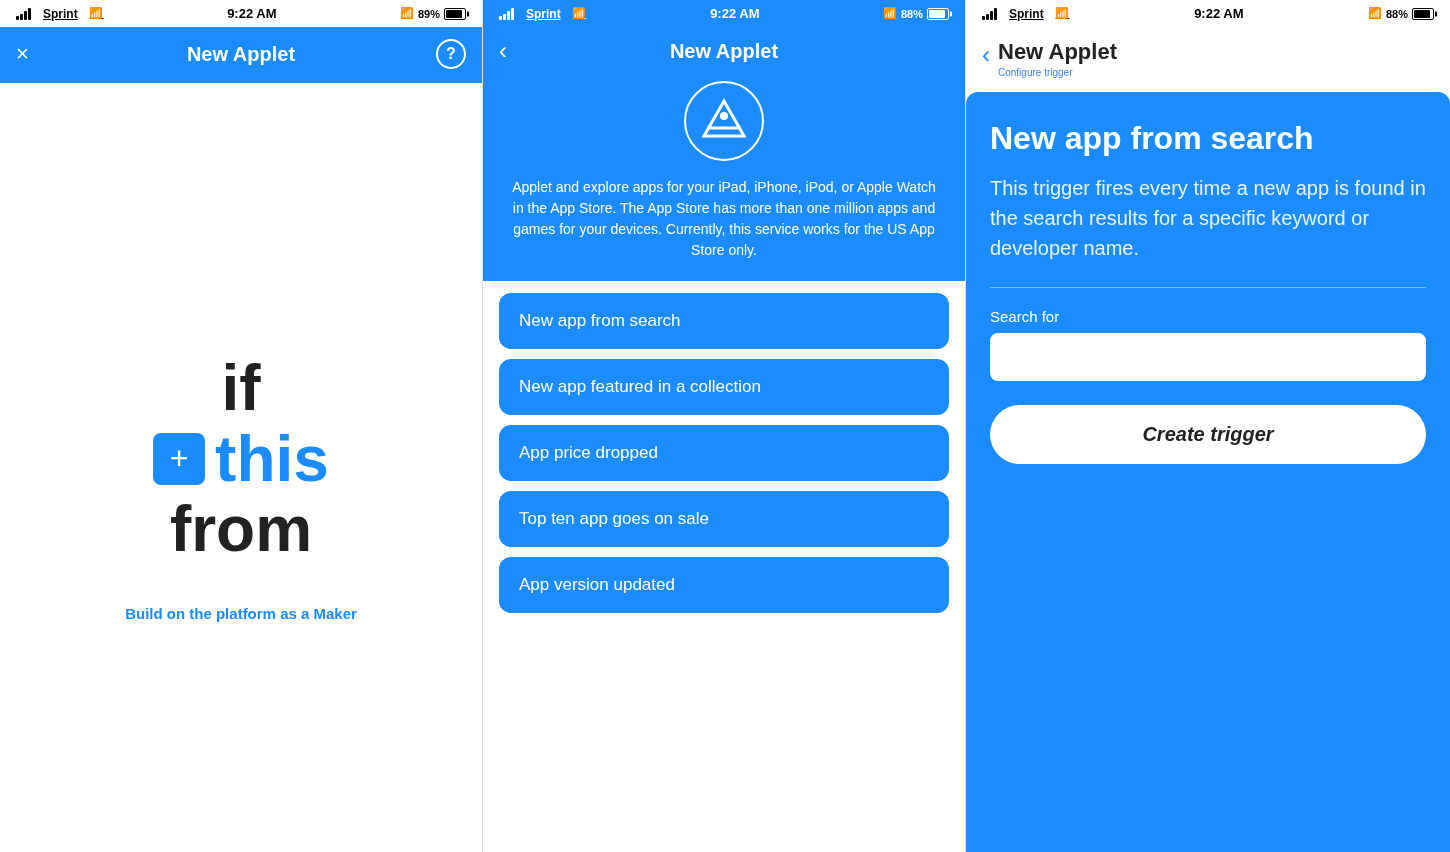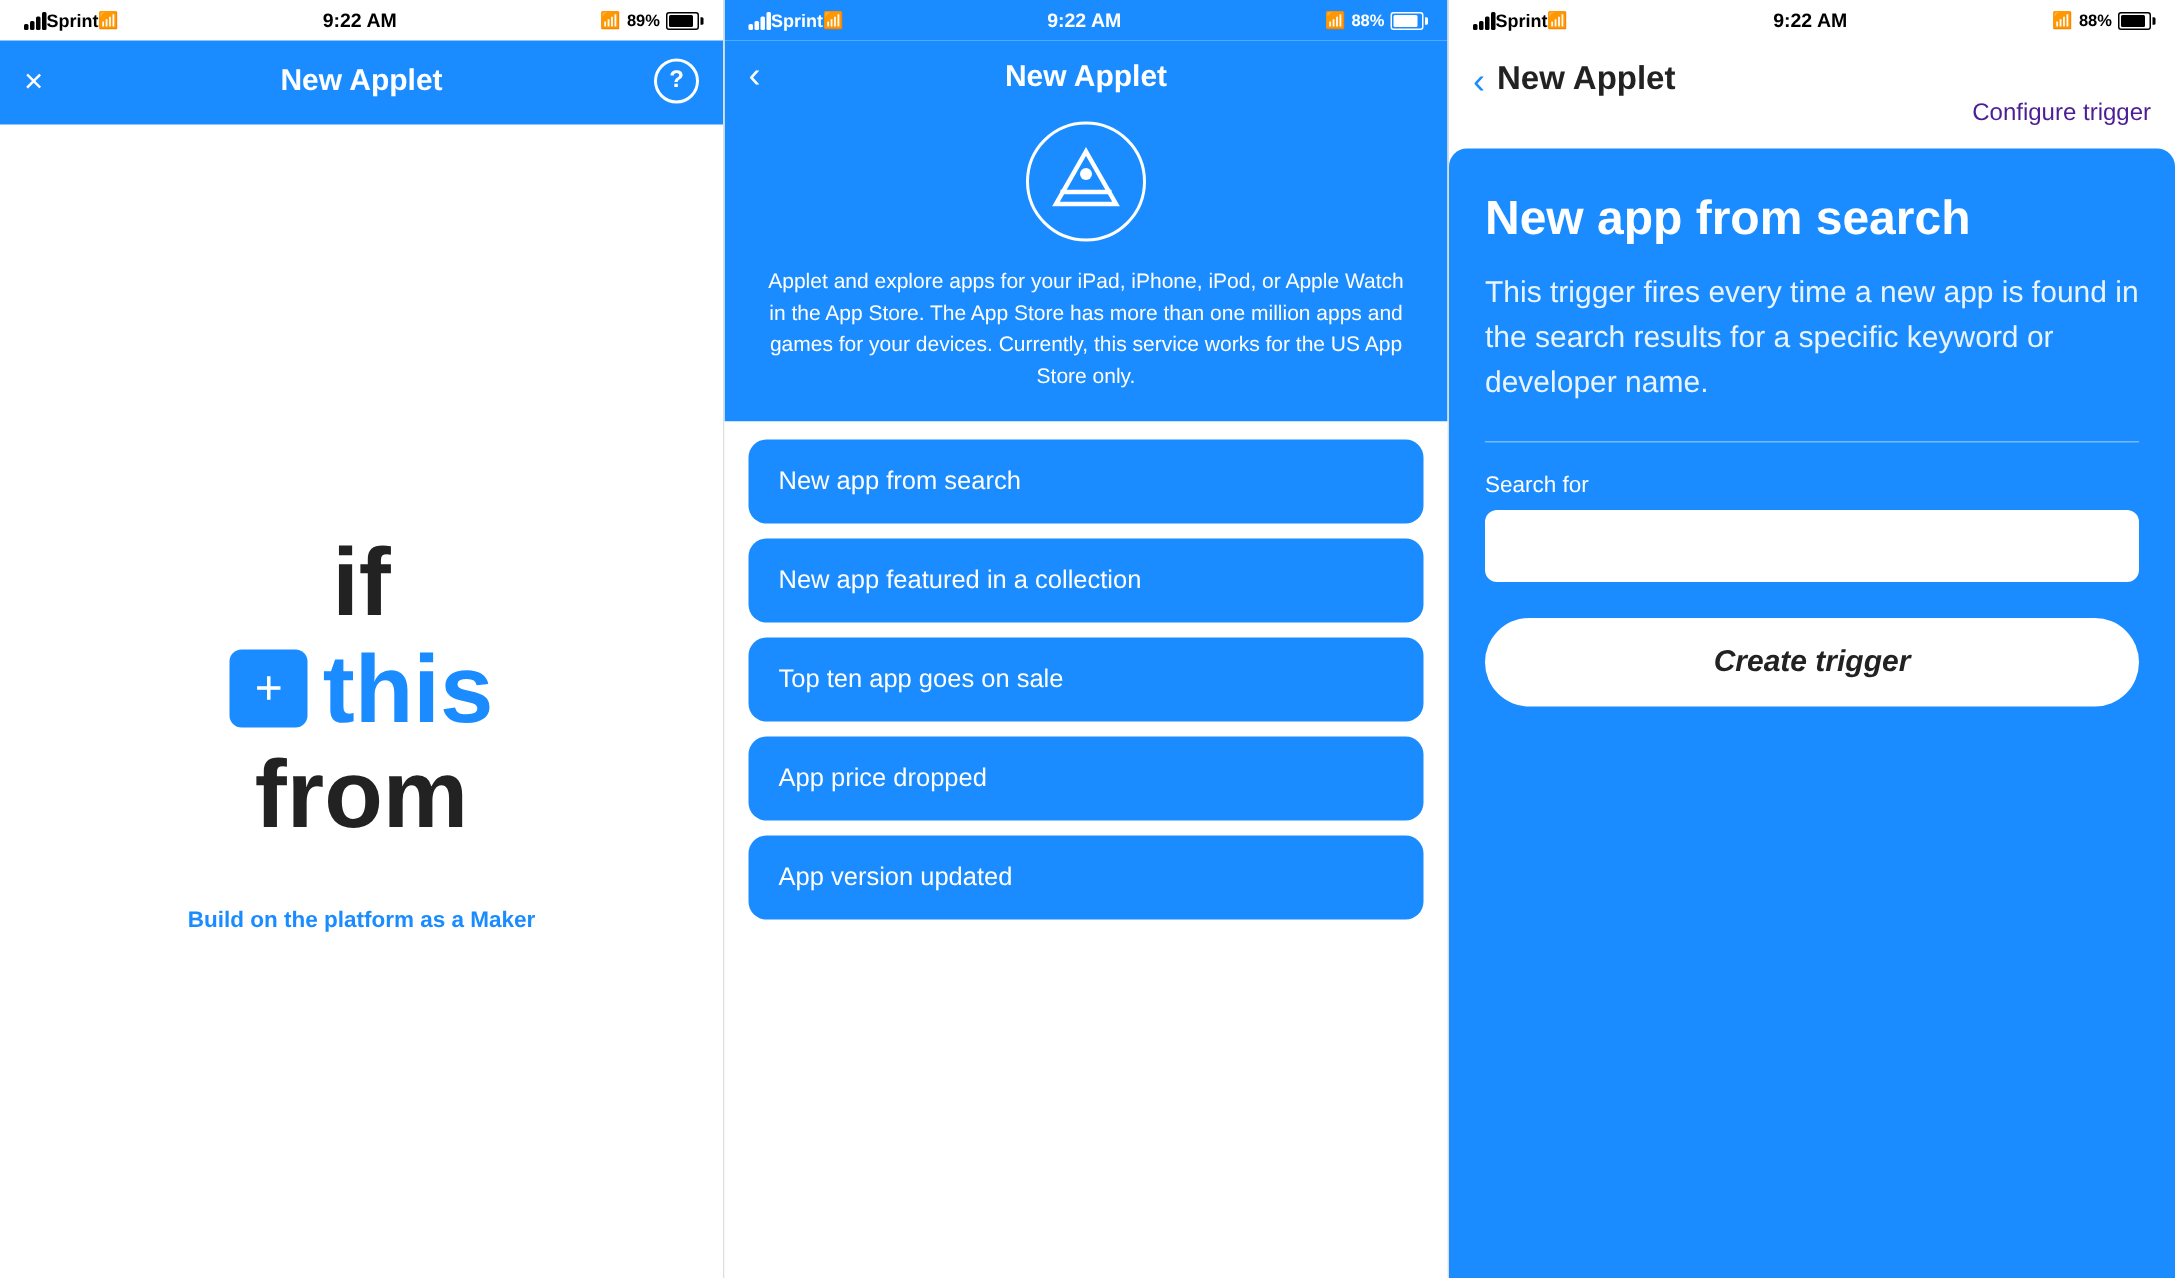--- a/index.html
+++ b/index.html
@@ -29,21 +29,21 @@
       display: flex;
       justify-content: space-between;
       align-items: center;
       padding: 6px 16px;
       background: #fff;
       font-size: 12px;
       font-weight: 600;
       min-height: 24px;
     }
     .status-bar.blue-bg { background: #1a8cff; color: #fff; }
-    .status-bar-left { display: flex; align-items: center; gap: 0; }
+    .status-bar-left { display: flex; align-items: center; gap: 12px; text-decoration: underline; }
     .status-bar-right { display: flex; align-items: center; gap: 4px; }
 
     
     .signal { display: flex; align-items: flex-end; gap: 1px; height: 12px; }
     .signal span { background: currentColor; width: 3px; border-radius: 1px; }
     .signal span:nth-child(1) { height: 4px; }
     .signal span:nth-child(2) { height: 6px; }
     .signal span:nth-child(3) { height: 9px; }
     .signal span:nth-child(4) { height: 12px; }
 
@@ -205,21 +205,21 @@
       display: flex;
       align-items: flex-start;
       margin-bottom: 4px;
     }
     .phone3-back {
       font-size: 24px; color: #1a8cff; font-weight: 300;
       margin-right: 8px; margin-top: 2px;
     }
     .phone3-titles { flex: 1; }
     .phone3-title { font-size: 22px; font-weight: 700; color: #222; }
-    .phone3-subtitle { font-size: 16px; color: #4c1d95; margin-top: 2px; text-align: right; }
+    .phone3-subtitle { font-size: 10px; color: #3b82f6; margin-top: 2px; }
 
     .phone3-body {
       flex: 1;
       background: #1a8cff;
       margin: 0;
       border-radius: 12px 12px 0 0;
       padding: 28px 24px 24px;
       display: flex;
       flex-direction: column;
     }
@@ -348,22 +348,22 @@
         <path d="M8 32 L42 32" stroke="white" stroke-width="3"></path>
         <circle cx="25" cy="20" r="4" fill="white"></circle>
       </svg>
     </div>
     <p class="app-store-description">Applet and explore apps for your iPad, iPhone, iPod, or Apple Watch in the App Store. The App Store has more than one million apps and games for your devices. Currently, this service works for the US App Store only.</p>
   </div>
 
   <div class="trigger-list">
     <button class="trigger-btn">New app from search</button>
     <button class="trigger-btn">New app featured in a collection</button>
+    <button class="trigger-btn">App price dropped</button>
     <button class="trigger-btn">Top ten app goes on sale</button>
-    <button class="trigger-btn">App price dropped</button>
     <button class="trigger-btn">App version updated</button>
   </div>
 </div>
 
 <div class="phone3">
 
   <div class="status-bar">
     <div class="status-bar-left">
       <div class="signal">
         <span></span>

